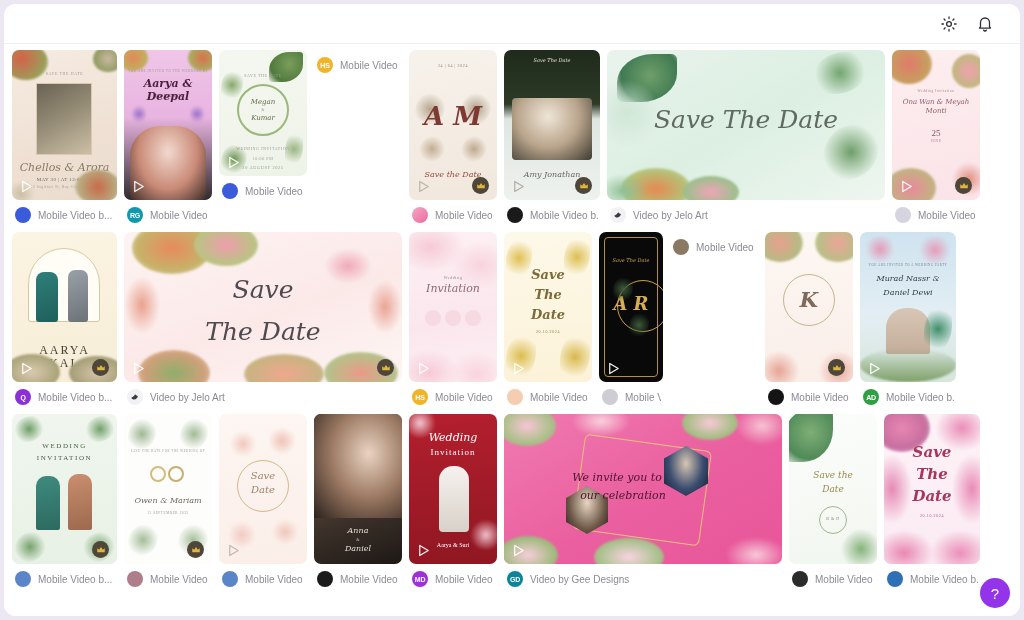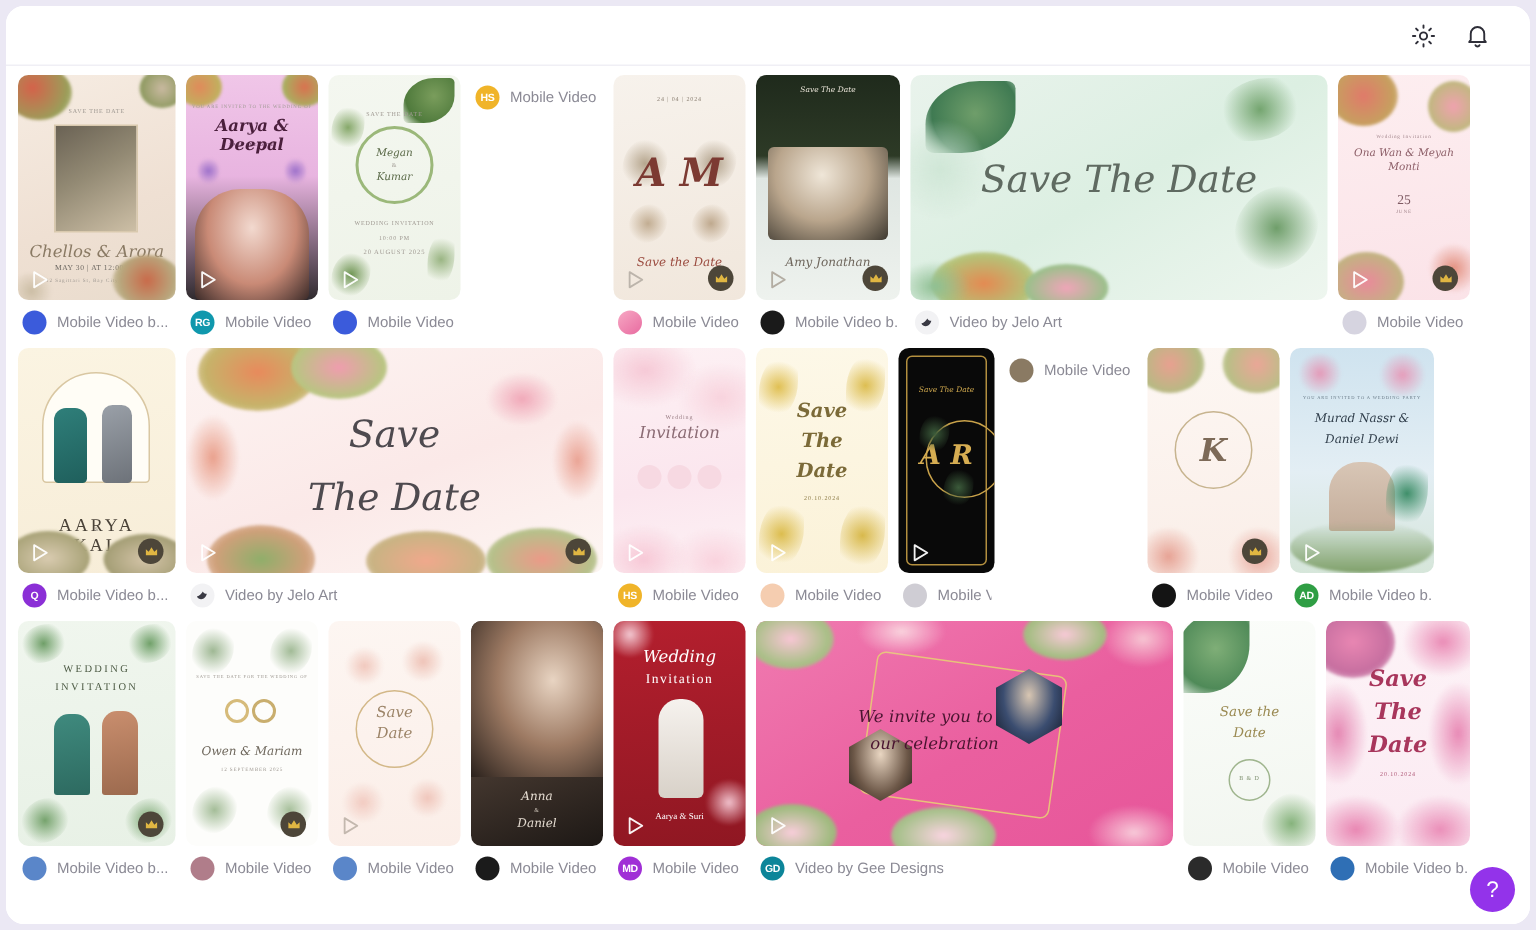--- a/index.html
+++ b/index.html
@@ -220,21 +220,21 @@
               </svg>
           </span>
         </div>
         <div class="caption">
           <span class="avatar" style="background:#1098ad">RG</span>
           <span class="cap-text">Mobile Video b...</span>
         </div>
       </div>
 
       <div class="cell" style="width:88px">
-        <div class="thumb" style="height:150px;background:linear-gradient(170deg,#f4f7f0,#eef3e8)">
+        <div class="thumb" style="height:126px;background:linear-gradient(170deg,#f4f7f0,#eef3e8)">
           <div class="art">
             <div class="leafy" style="right:4px;top:2px;width:34px;height:30px;background:radial-gradient(circle at 60% 40%,#7a9d5c,#4f7a3c 70%,transparent)"></div>
             <div class="leafy" style="left:2px;top:20px;width:22px;height:30px;background:radial-gradient(circle,#86a86a,transparent 72%)"></div>
             <div class="txt tiny" style="top:24px">SAVE THE DATE</div>
             <div style="position:absolute;left:18px;top:34px;width:52px;height:52px;border:2px solid #9bb87a;border-radius:50%"></div>
             <div class="txt script" style="top:48px;font-size:7px;color:#5c6b4a">Megan</div>
             <div class="txt tiny" style="top:58px">&amp;</div>
             <div class="txt script" style="top:64px;font-size:7px;color:#5c6b4a">Kumar</div>
             <div class="txt tiny" style="top:97px;font-size:4px">WEDDING INVITATION</div>
             <div class="txt tiny" style="top:107px;font-size:4px">10:00 PM</div>

